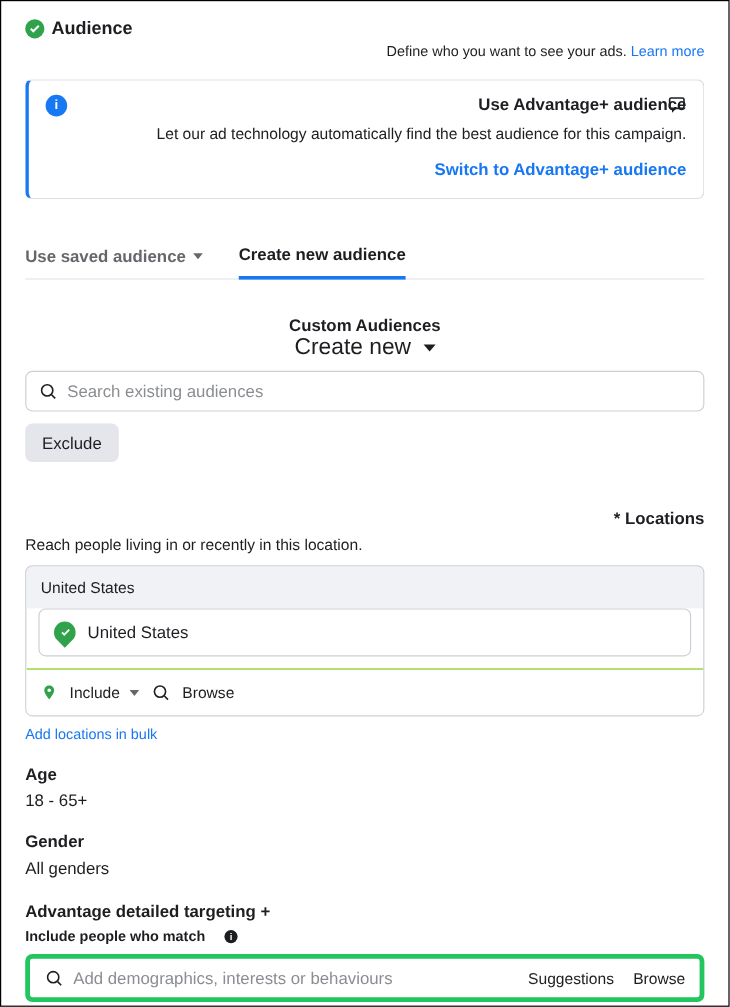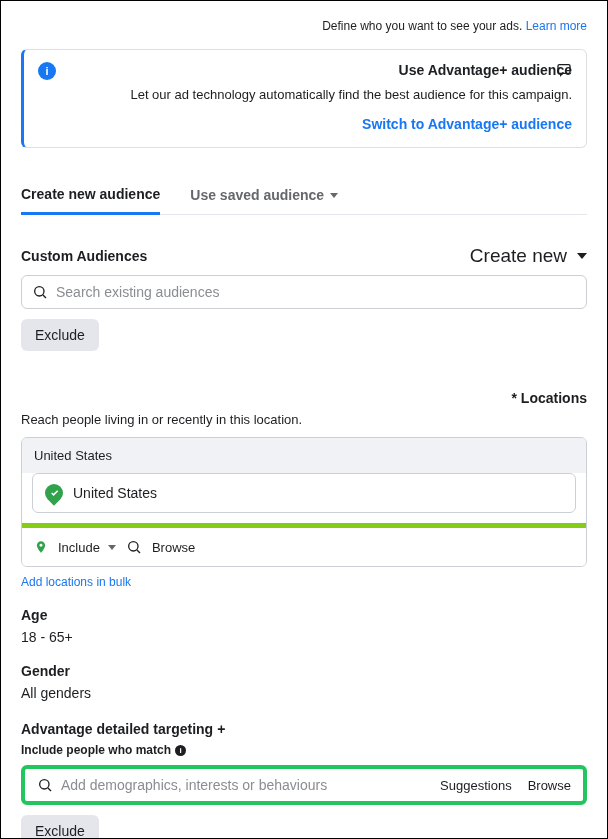--- a/index.html
+++ b/index.html
@@ -64,21 +64,21 @@
     border-bottom: 3px solid #1877f2;
     margin-bottom: -1px;
   }
   .caret-down {
     width: 0; height: 0; border-left: 4px solid transparent;
     border-right: 4px solid transparent; border-top: 5px solid #65676b;
   }
   .caret-down.big { border-left: 5px solid transparent; border-right: 5px solid transparent; border-top: 6px solid #1c1e21; }
 
   .section { margin-top: 30px; }
-  .section-head { display: flex; justify-content: space-between; align-items: center; }
+  .section-head { display: flex; justify-content: space-between; align-items: center; flex-direction: column; }
   .section-label { font-size: 14px; font-weight: 600; color: #1c1e21; }
   .create-new { font-size: 19px; color: #1c1e21; display: flex; align-items: center; gap: 10px; cursor: pointer; }
 
   .search-box {
     border: 1px solid #ccd0d5; border-radius: 6px;
     display: flex; align-items: center; padding: 8px 10px;
     margin-top: 8px; gap: 8px;
   }
   .search-box input {
     border: none; outline: none; font-size: 14px; flex: 1;
@@ -111,21 +111,21 @@
     font-size: 14px;
   }
   .loc-pin {
     width: 18px; height: 18px; border-radius: 50% 50% 50% 0;
     background: #31a24c; transform: rotate(-45deg);
     display: flex; align-items: center; justify-content: center;
     flex-shrink: 0;
   }
   .loc-pin svg { transform: rotate(45deg); width: 9px; height: 9px; }
   .loc-search-row {
-    background: #fff; border-top: 5px solid #84cc16;
+    background: #fff; border-top: 1px solid #84cc16;
     padding: 10px 12px; display: flex; align-items: center; gap: 10px;
     font-size: 14px;
   }
   .loc-pin-outline {
     width: 14px; height: 18px; flex-shrink: 0;
   }
   .include-label { font-size: 13px; color: #1c1e21; }
   .loc-search-row .caret-down { margin-left: -2px; }
   .loc-search-row input {
     border: none; outline: none; font-size: 14px; flex: 1; background: transparent;
@@ -134,21 +134,21 @@
   .browse { font-size: 13px; cursor: pointer; }
 
   .loc-bulk { font-size: 12px; color: #1877f2; margin-top: 8px; cursor: pointer; }
 
   .kv { margin-top: 18px; }
   .kv-label { font-size: 14px; font-weight: 600; }
   .kv-value { font-size: 14px; margin-top: 6px; }
 
   .adv-label { font-size: 14px; font-weight: 600; margin-top: 20px; display: flex; align-items: center; gap: 4px; }
   .plus { font-weight: 700; }
-  .adv-sub { font-size: 12px; font-weight: 600; color: #1c1e21; margin-top: 6px; display: flex; align-items: center; gap: 4px; }
+  .adv-sub { font-size: 12px; font-weight: 600; color: #1c1e21; margin-top: 6px; display: flex; align-items: center; gap: 16px; }
   .info-dot {
     width: 11px; height: 11px; border-radius: 50%; background: #1c1e21;
     color: #fff; font-size: 8px; font-weight: 700;
     display: inline-flex; align-items: center; justify-content: center; font-style: normal;
   }
 
   .detailed-box {
     border: 4px solid #22c55e; border-radius: 6px;
     display: flex; align-items: center; padding: 8px 12px;
     margin-top: 8px; gap: 8px;
@@ -159,43 +159,51 @@
 
   .btn-cut { background: #e4e6eb; border: none; border-radius: 6px 6px 0 0;
     padding: 8px 14px 4px 14px; font-size: 14px;
     color: #1c1e21; cursor: pointer; margin-top: 10px;
   }
 </style>
 </head>
 <body>
 
 <div class="container">
+  <div class="heading-row">
+    <div class="check-circle">
+      <svg viewBox="0 0 24 24" fill="none" stroke="#fff" stroke-width="4">
+          <polyline points="20 6 9 17 4 12"></polyline>
+        </svg>
+    </div>
+    <div class="heading">Audience</div>
+  </div>
   <div class="subtext">
     <span>Define who you want to see your ads. </span><span class="link">Learn more</span>
   </div>
 
   <div class="info-card">
     <div class="info-circle">i</div>
     <div class="info-body">
       <div class="info-title">Use Advantage+ audience</div>
       <div class="info-desc">Let our ad technology automatically find the best audience for this campaign.</div>
       <div class="info-link">Switch to Advantage+ audience</div>
     </div>
     <svg class="feedback-icon" viewBox="0 0 24 24" fill="none" stroke="#1c1e21" stroke-width="2">
       <rect x="3" y="4" width="18" height="13" rx="2"></rect>
         <path d="M10 17l-3 3v-3"></path>
     </svg>
   </div>
 
   <div class="tabs">
-    <div class="tab active">Create new audience</div>
     <div class="tab">
       <span>Use saved audience</span>
       <span class="caret-down"></span>
     </div>
+    <div class="tab active">Create new audience</div>
   </div>
 
   <div class="section">
     <div class="section-head">
       <div class="section-label">Custom Audiences</div>
       <div class="create-new">
         <span>Create new</span>
         <span class="caret-down big"></span>
       </div>
     </div>

